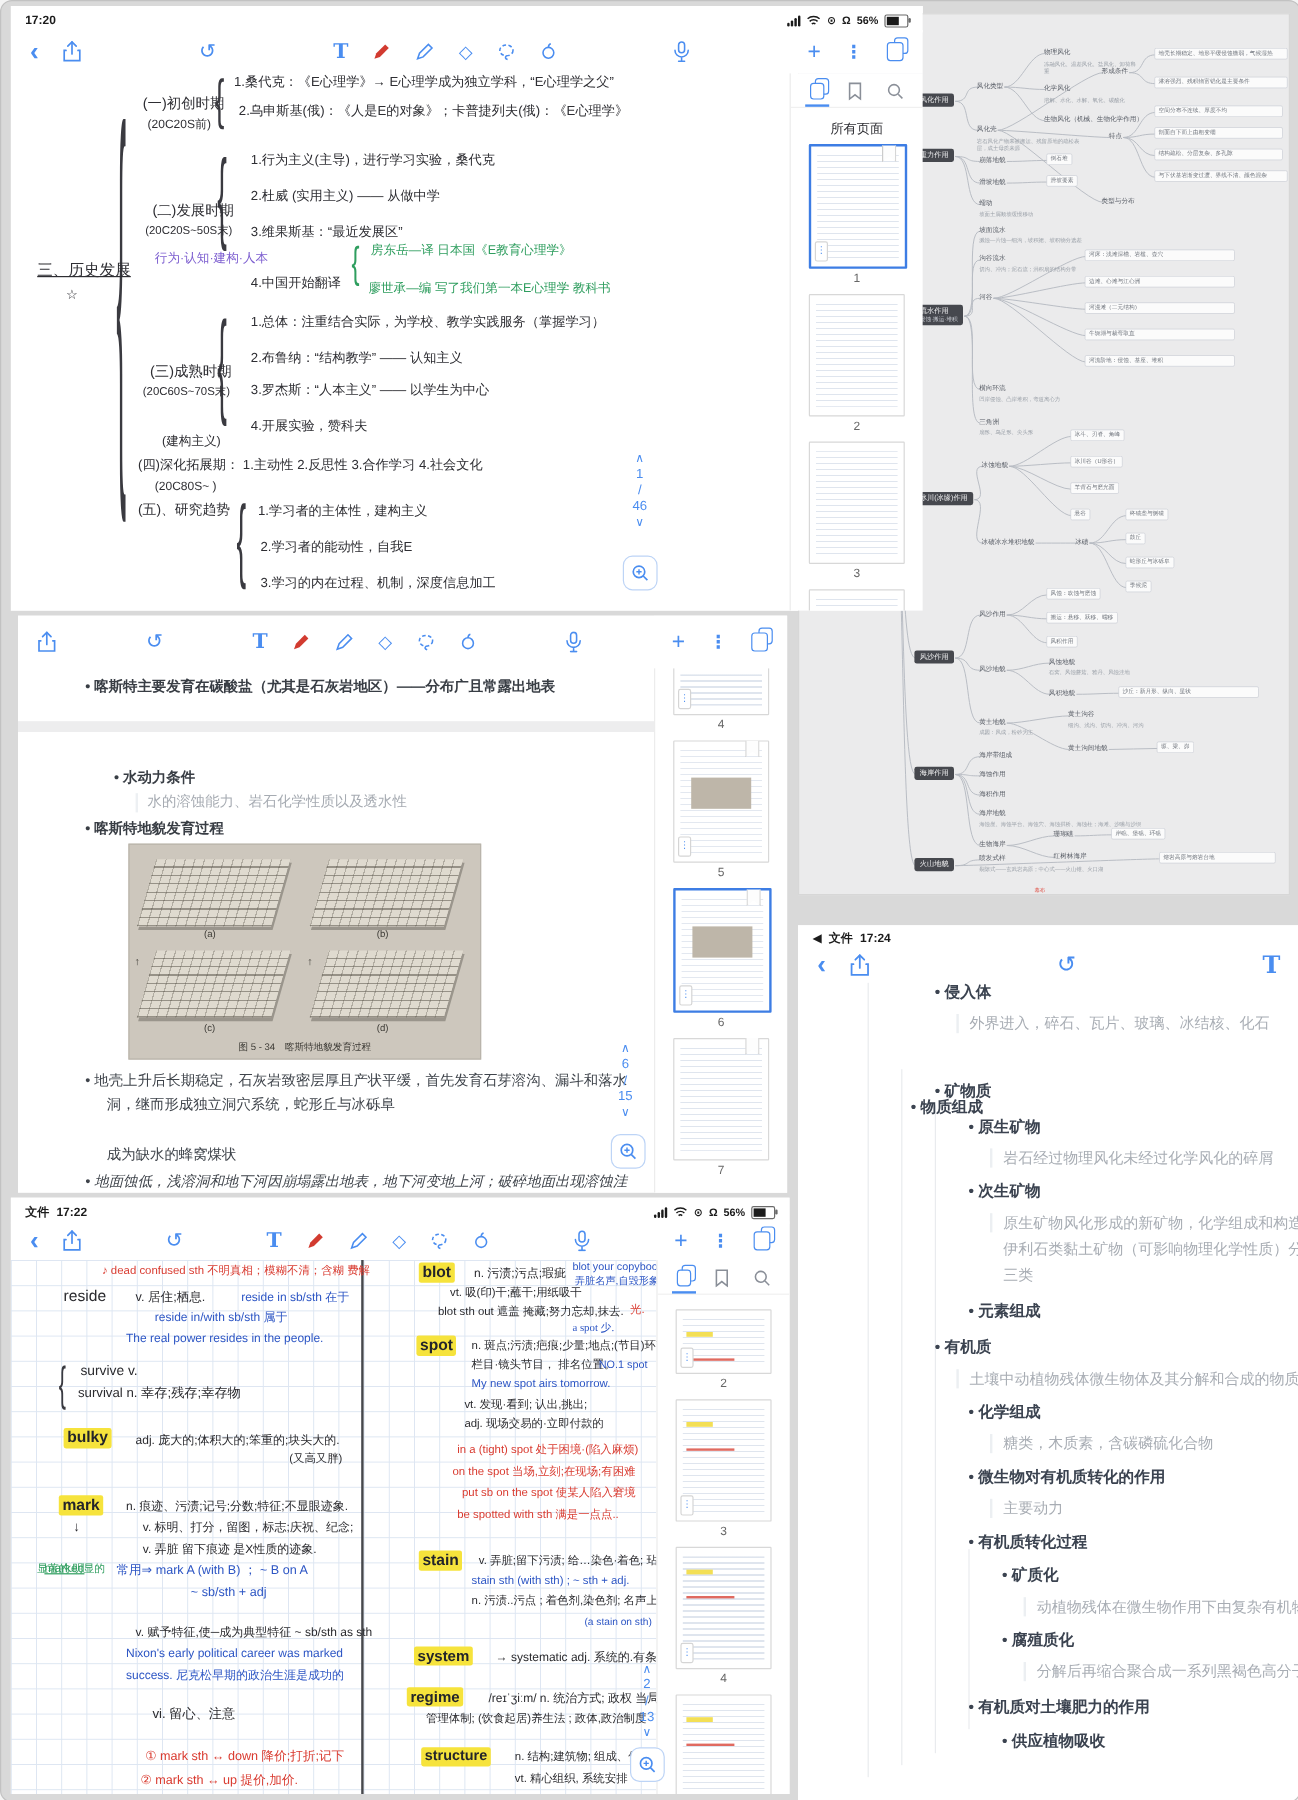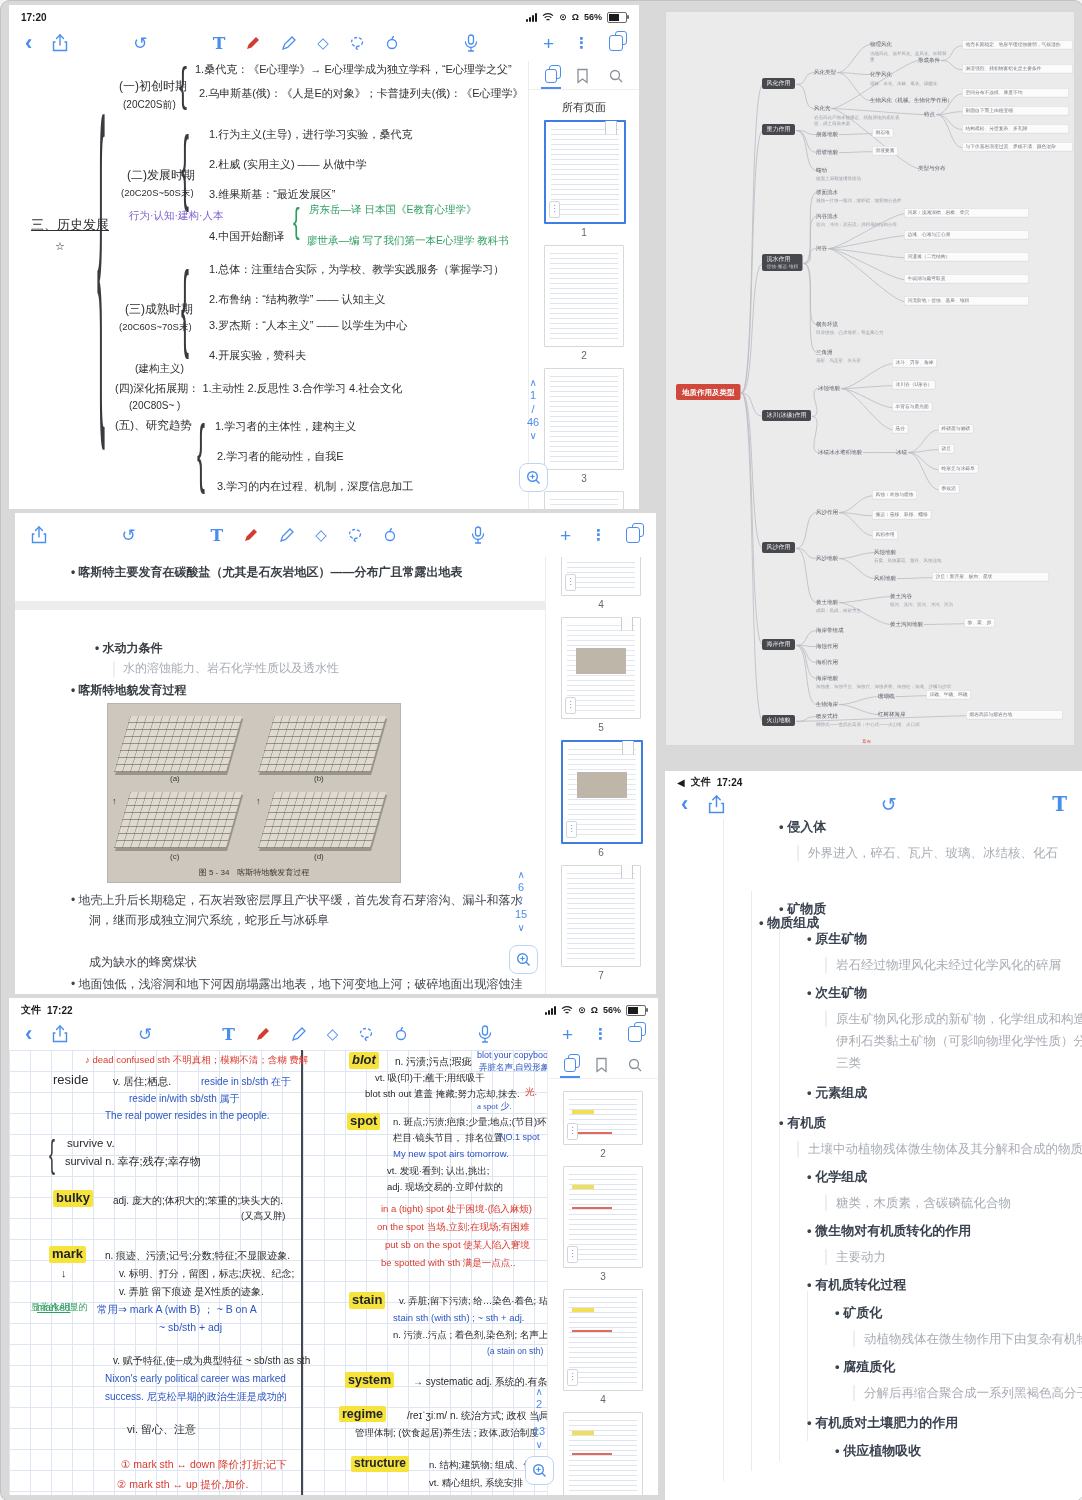--- a/index.html
+++ b/index.html
@@ -1,18 +1,18 @@
 <!DOCTYPE html>
 <html><head>
 <meta charset="utf-8">
 <style>
   html,body{margin:0;padding:0;background:#f4f4f4;font-family:"Liberation Sans","DejaVu Sans",sans-serif;}
   .page{position:relative;width:1082px;height:1500px;background:#d9d9d9;border:1px solid #c2c2c2;border-radius:10px;overflow:hidden;}
   .panel{position:absolute;background:#fff;overflow:hidden;}
-  .p1{left:8px;top:4px;width:630px;height:504px;}
+  .p1{left:8px;top:4px;width:760px;height:504px;}
   .p2{left:14px;top:512px;width:641px;height:481px;}
   .p3{left:8px;top:997px;width:649px;height:497px;}
   .p4{left:664px;top:10px;width:408px;height:733px;background:#ebebec;border:1px solid #d7d7d7;}
   .p5{left:664px;top:770px;width:418px;height:730px;}
 
   
   .sb{position:absolute;left:0;top:0;right:0;height:20px;display:flex;justify-content:space-between;align-items:center;padding:2px 12px 0;font-size:10px;font-weight:bold;color:#1b1b1b;background:#fff;z-index:5;}
   .sb .l{display:flex;gap:6px;align-items:center;}
   .sb .r{display:flex;gap:5px;align-items:center;font-weight:600;font-size:9px;}
   .bars{display:flex;align-items:flex-end;gap:1px;height:9px;}
@@ -312,21 +312,21 @@
     </div>
     <div class="pagebreak"></div>
     <div class="c2">
         <div class="ln ph" style="left: 56px; top: 52px;">•  喀斯特主要发育在碳酸盐（尤其是石灰岩地区）——分布广且常露出地表</div>
         <div class="ln ph" style="left: 80px; top: 128px;">•  水动力条件</div>
         <div class="ln psub" style="left: 98px; top: 148px;">水的溶蚀能力、岩石化学性质以及透水性</div>
         <div class="ln ph" style="left: 56px; top: 170px;">•  喀斯特地貌发育过程</div>
         <div class="ln " style="left: 56px; top: 380px;">•  地壳上升后长期稳定，石灰岩致密层厚且产状平缓，首先发育石芽溶沟、漏斗和落水</div>
         <div class="ln " style="left: 74px; top: 400px;">洞，继而形成独立洞穴系统，蛇形丘与冰砾阜</div>
         <div class="ln " style="left: 74px; top: 442px;">成为缺水的蜂窝煤状</div>
-        <div class="ln " style="left: 56px; top: 464px;">•  地面蚀低，浅溶洞和地下河因崩塌露出地表，地下河变地上河；破碎地面出现溶蚀洼</div>
+        <div class="ln " style="left: 56px; top: 464px; font-style: italic;">•  地面蚀低，浅溶洞和地下河因崩塌露出地表，地下河变地上河；破碎地面出现溶蚀洼</div>
       </div>
     <div class="kimg">
       <span class="kb" style="left:14px;top:12px;"></span>
       <span class="kb" style="left:158px;top:12px;"></span>
       <span class="kb" style="left:14px;top:88px;"></span>
       <span class="kb" style="left:158px;top:88px;"></span>
       <span class="kl" style="left:62px;top:70px;">(a)</span>
       <span class="kl" style="left:206px;top:70px;">(b)</span>
       <span class="kl" style="left:62px;top:148px;">(c)</span>
       <span class="kl" style="left:206px;top:148px;">(d)</span>
@@ -494,21 +494,21 @@
         <div class="ln u" style="left: 28px; top: 303px; font-size: 10px; color: rgb(47, 158, 95);">marked</div>
         <div class="ln " style="left: 22px; top: 304px; font-size: 9px; color: rgb(47, 158, 95);">显著的.明显的</div>
         <div class="ln " style="left: 88px; top: 305px; font-size: 10.5px; color: rgb(44, 85, 196);">常用⇒ mark A (with B)  ； ~ B on A</div>
         <div class="ln " style="left: 150px; top: 323px; font-size: 10.5px; color: rgb(44, 85, 196);">~ sb/sth + adj</div>
         <div class="ln " style="left: 104px; top: 356px; font-size: 10px;">v. 赋予特征,使─成为典型特征  ~ sb/sth as sth</div>
         <div class="ln " style="left: 96px; top: 374px; font-size: 10px; color: rgb(44, 85, 196);">Nixon's early political career was marked</div>
         <div class="ln " style="left: 96px; top: 392px; font-size: 10px; color: rgb(44, 85, 196);">success. 尼克松早期的政治生涯是成功的</div>
         <div class="ln " style="left: 118px; top: 424px; font-size: 11px;">vi. 留心、注意</div>
         <div class="ln " style="left: 112px; top: 460px; font-size: 10.5px; color: rgb(217, 58, 47);">① mark sth ↔ down 降价;打折;记下</div>
         <div class="ln " style="left: 108px; top: 480px; font-size: 10.5px; color: rgb(217, 58, 47);">② mark sth ↔ up 提价,加价.</div>
-        <div class="ln hl" style="left: 340px; top: 54px; font-size: 13px; font-style: italic;">blot</div>
+        <div class="ln hl" style="left: 340px; top: 54px; font-size: 13px;">blot</div>
         <div class="ln " style="left: 386px; top: 57px; font-size: 10px;">n. 污渍;污点;瑕疵</div>
         <div class="ln " style="left: 468px; top: 52px; font-size: 9px; color: rgb(44, 85, 196);">blot your copybook</div>
         <div class="ln " style="left: 470px; top: 64px; font-size: 8.5px; color: rgb(44, 85, 196);">弄脏名声,自毁形象</div>
         <div class="ln " style="left: 366px; top: 74px; font-size: 9.5px;">vt. 吸(印)干;蘸干;用纸吸干</div>
         <div class="ln " style="left: 356px; top: 90px; font-size: 9.5px;">blot sth out 遮盖 掩藏;努力忘却,抹去.</div>
         <div class="ln " style="left: 516px; top: 88px; font-size: 9.5px; color: rgb(217, 58, 47);">光.</div>
         <div class="ln " style="left: 468px; top: 103px; font-size: 9px; color: rgb(44, 85, 196); font-family: Liberation Serif, serif;">a spot 少.</div>
         <div class="ln hl" style="left: 338px; top: 115px; font-size: 13px;">spot</div>
         <div class="ln " style="left: 384px; top: 118px; font-size: 9.5px;">n. 斑点;污渍;疤痕;少量;地点;(节目)环节;</div>
         <div class="ln " style="left: 384px; top: 134px; font-size: 9.5px;">栏目·镜头节目， 排名位置。</div>

